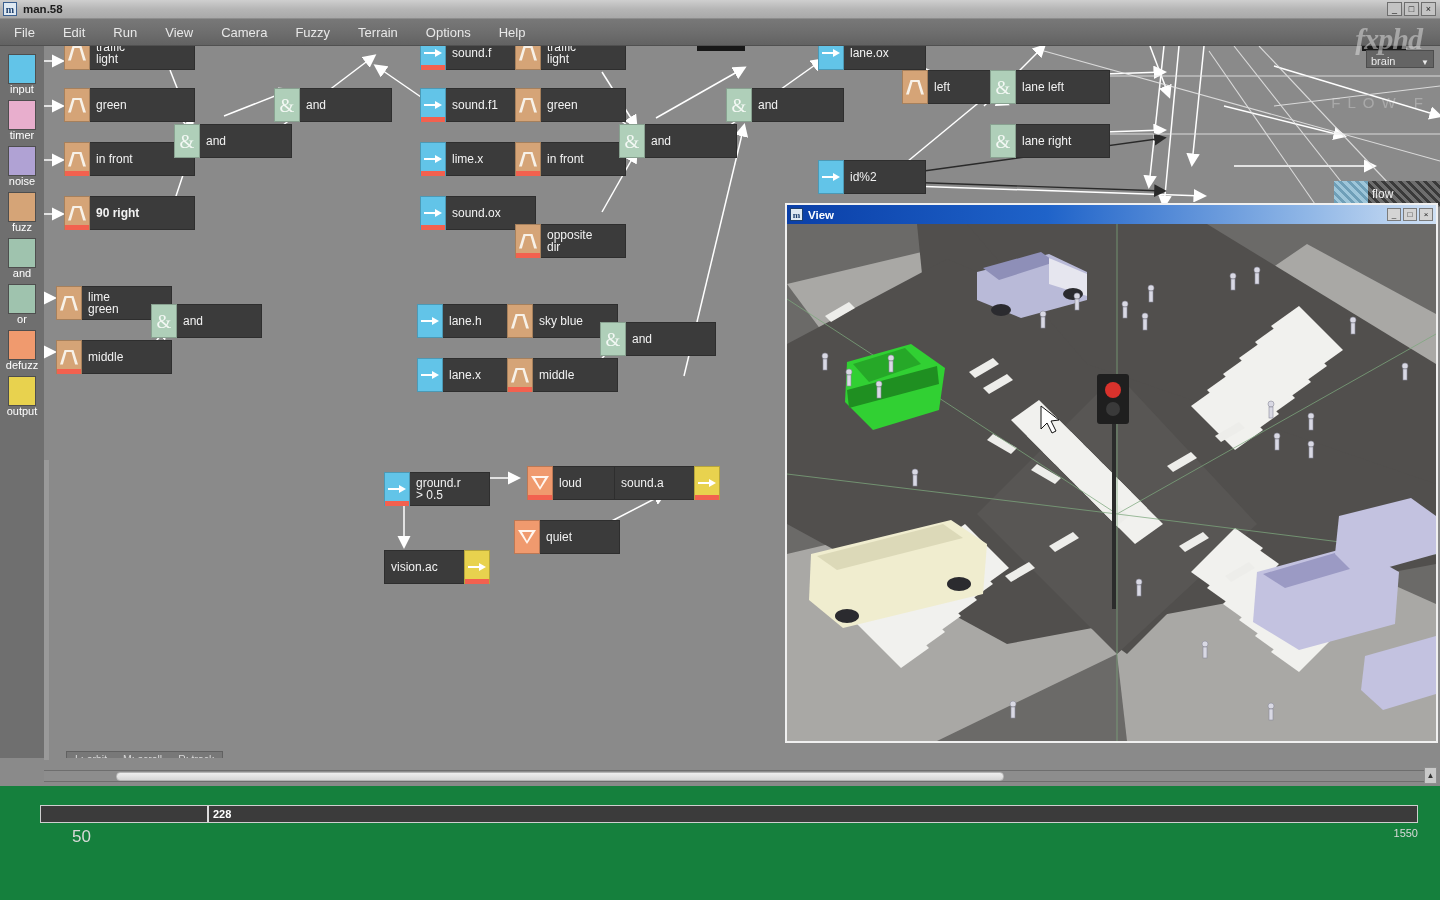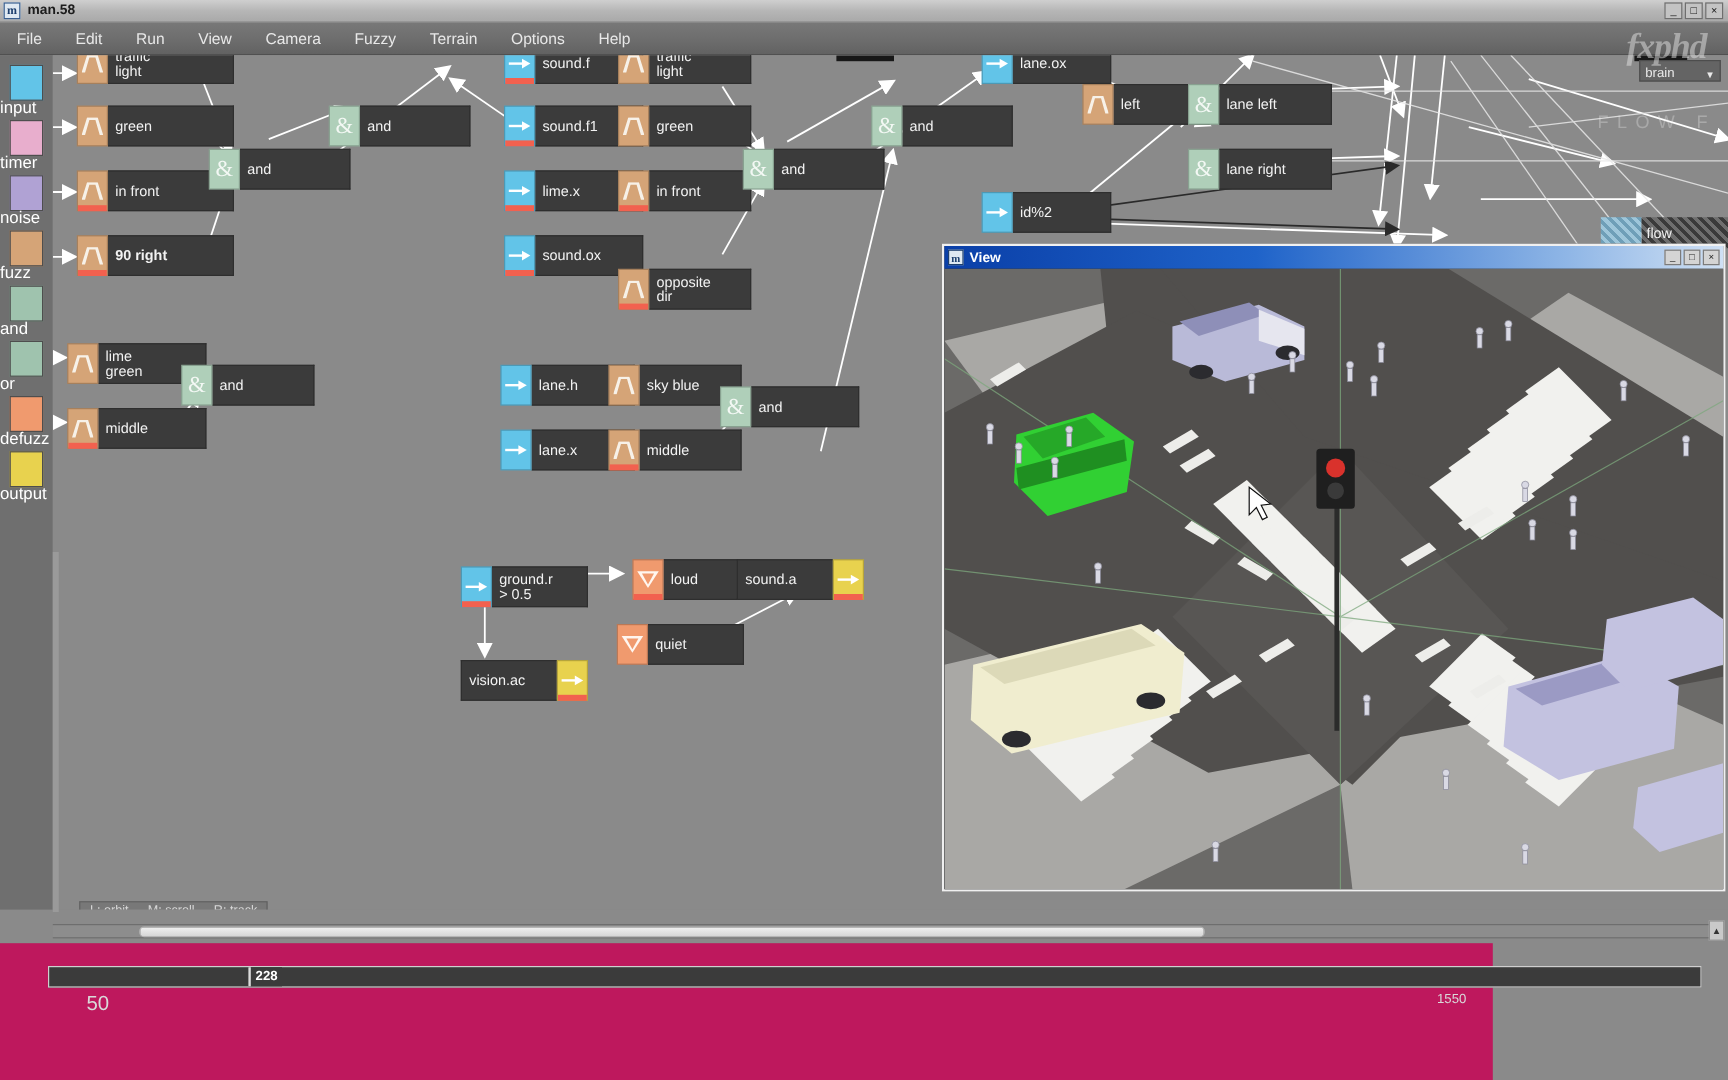--- a/index.html
+++ b/index.html
@@ -46,21 +46,21 @@
   }
 
   
   .palette {
     position: absolute; left: 0; top: 46px; width: 44px; height: 712px;
     background: #6f6f6f; padding-top: 8px;
   }
   .pal-item { width: 44px; margin-bottom: 5px; }
   .pal-swatch { width: 28px; height: 30px; margin: 0 auto; border: 1px solid #4e4e4e; }
   .pal-label {
-    text-align: left; font-size: 14px; color: #ffffff;
+    text-align: center; font-size: 11px; color: #ffffff;
     margin-top: -1px; line-height: 12px;
   }
 
   
   .graph {
     position: absolute; left: 44px; top: 46px; width: 1396px; height: 712px;
     background: #8a8a8a; overflow: hidden;
   }
   .graph-inner { position: absolute; left: 0; top: 0; width: 1396px; height: 712px; }
   svg.wires { position: absolute; left: 0; top: 0; width: 1396px; height: 712px; pointer-events: none; }
@@ -174,21 +174,21 @@
     position: absolute; left: 44px; top: 460px; width: 5px; height: 300px; background: #9a9a9a;
   }
   .corner-btn {
     position: absolute; right: 3px; top: 767px; width: 13px; height: 17px;
     background: #c9c9c9; border: 1px solid #8f8f8f;
     display:flex; align-items:center; justify-content:center; font-size:8px; color:#333;
   }
 
   
   .timeline-area {
-    position: absolute; left: 0; top: 786px; width: 1244px; height: 114px; background: #be185d;
+    position: absolute; left: 0; top: 786px; width: 1440px; height: 114px; background: #15803d;
   }
   .tl-track {
     position: absolute; left: 40px; top: 19px; width: 1378px; height: 18px;
     background: #3b3b3b; border: 1px solid #cfcfcf;
   }
   .tl-cursor {
     position: absolute; left: 166px; top: 0; height: 16px;
     background: #3b3b3b; border-left: 2px solid #dcdcdc; padding: 0 4px;
     font-size: 11px; color: #ffffff; line-height: 16px; font-weight: bold;
   }

